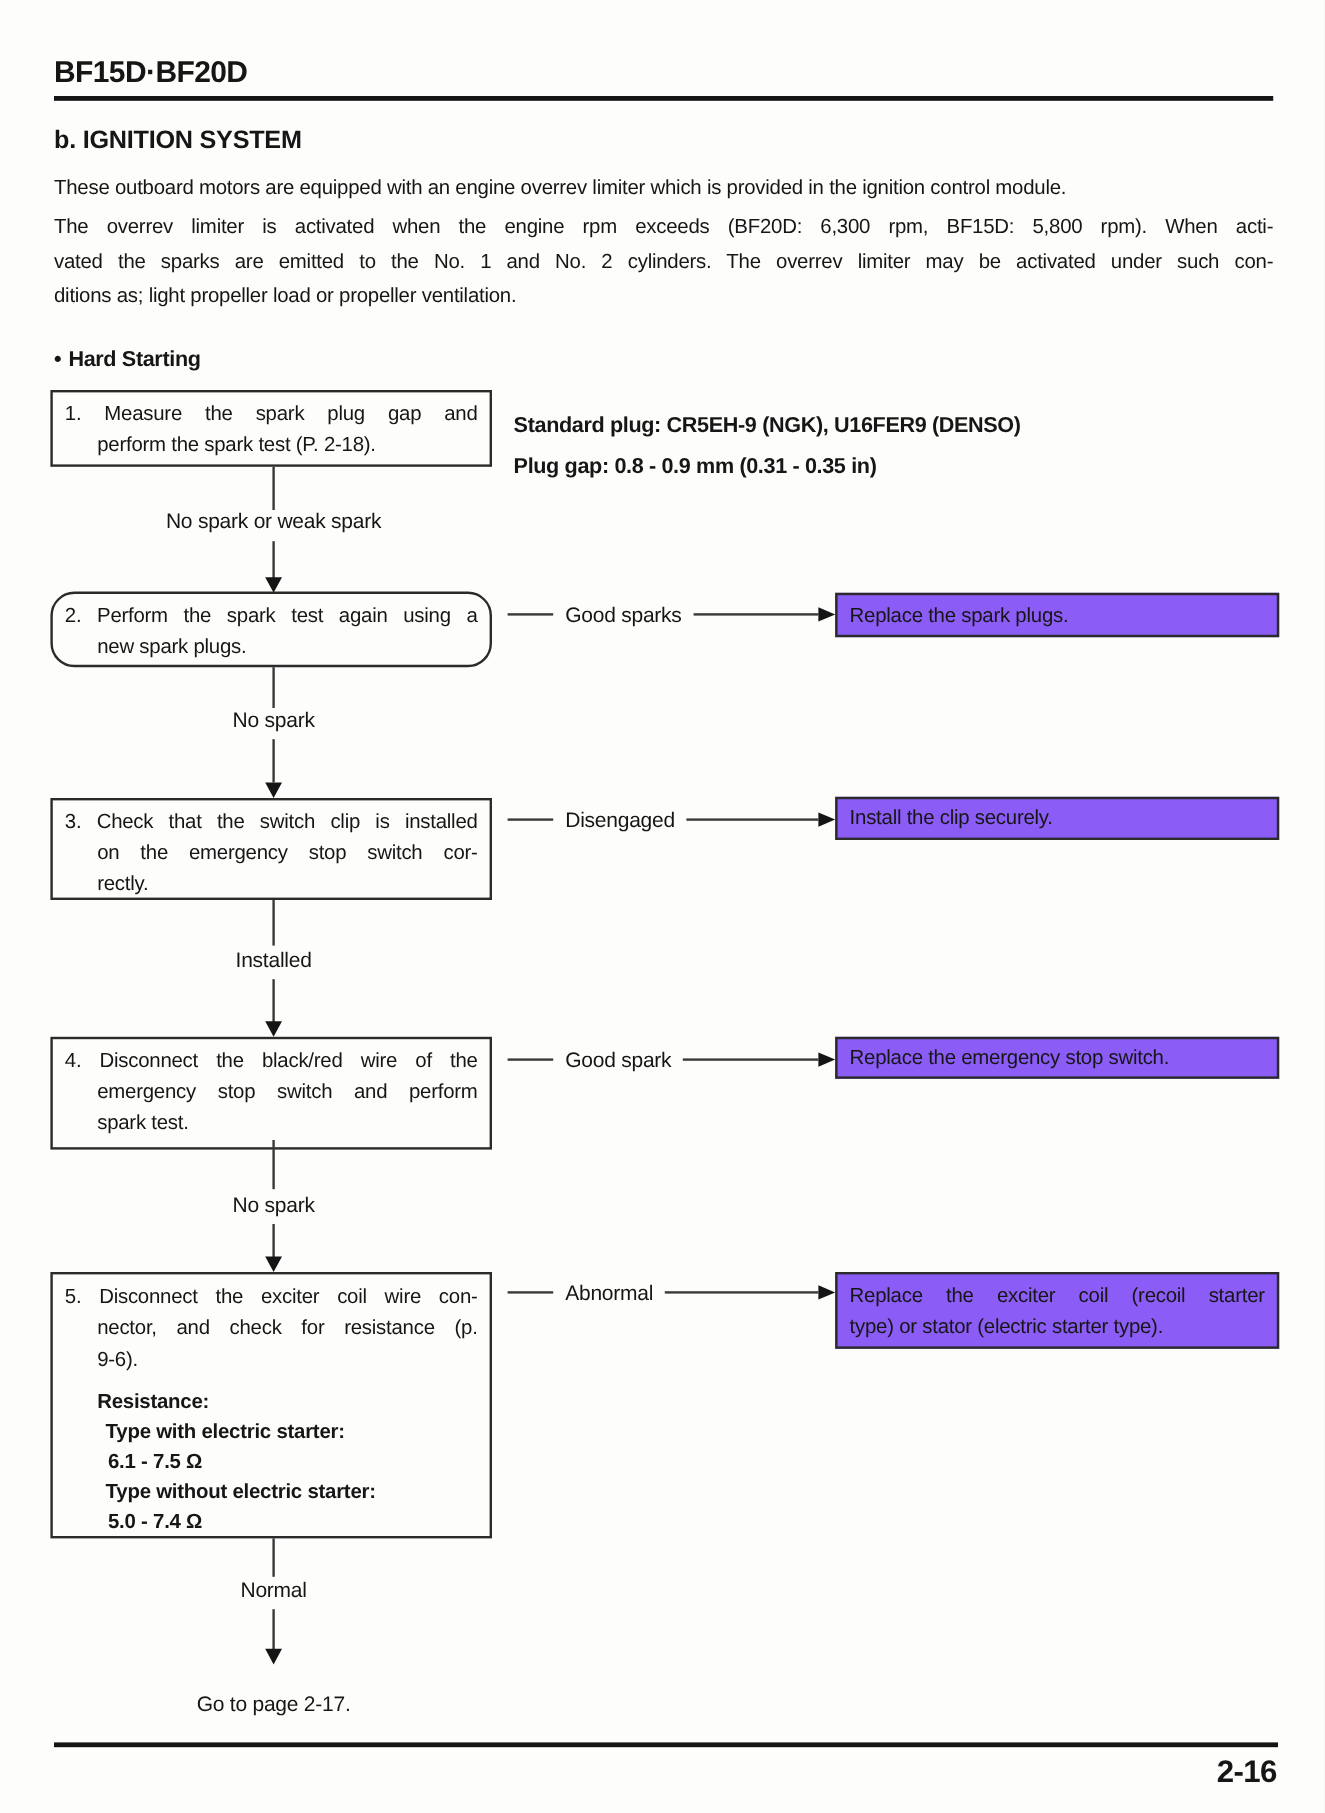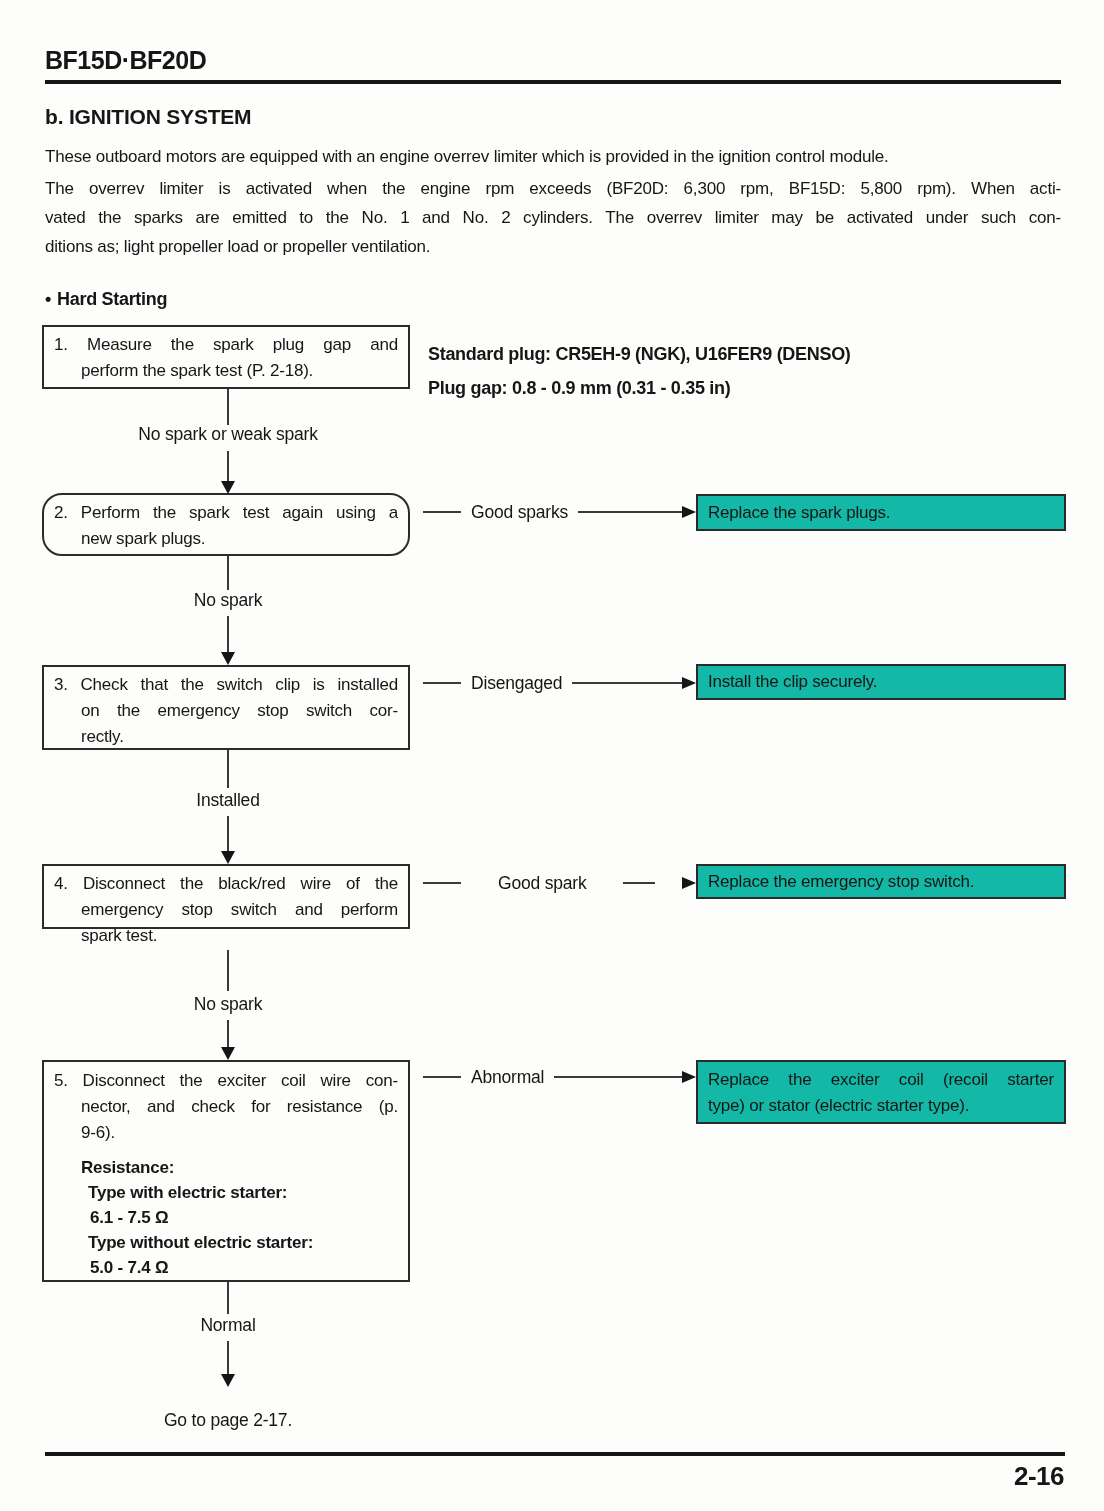--- a/index.html
+++ b/index.html
@@ -30,21 +30,21 @@
   .fbox .ln { white-space:nowrap; }
   .fbox .j { white-space:normal; text-align:justify; text-align-last:justify; }
   .ind { padding-left:27px; }
   .res-block { margin-top:9px; font-weight:bold; line-height:25px; }
   .r1 { padding-left:27px; }
   .r2 { padding-left:34px; }
   .r3 { padding-left:36px; }
 
   
   .rbox {
-    left:696px; width:370px; border:2px solid #2b2b2b; background:#14b8a6;
+    left:696px; width:370px; border:2px solid #2b2b2b; background:#8b5cf6;
     font-size:17px;
   }
   .rbox.one { display:flex; align-items:center; padding-left:10px; }
   .rbox.two { padding:5px 10px 0 10px; line-height:26px; }
 
   
   .spec { left:428px; font-size:18px; font-weight:bold; letter-spacing:-0.3px; }
 
   
   .vline { left:227px; width:2px; background:#3a3a3a; }
@@ -135,26 +135,26 @@
   </div>
   <div class="abs rbox one" style="top:664px;height:36px;">
     <span>Install the clip securely.</span>
   </div>
 
   <div class="abs vline" style="top:750px;height:38px;"></div>
   <div class="abs vlabel" style="top:790px;">Installed</div>
   <div class="abs vline" style="top:816px;height:36px;"></div>
   <div class="abs varrow" style="top:851px;"></div>
 
-  <div class="abs fbox" style="top:864px;height:65px;">
+  <div class="abs fbox" style="top:864px;height:94px;">
     <div class="ln j">4. Disconnect the black/red wire of the</div>
     <div class="ln j ind">emergency stop switch and perform</div>
     <div class="ln ind">spark test.</div>
   </div>
-  <div class="abs hconn" style="top:871px;gap:27px;">
+  <div class="abs hconn" style="top:871px;">
     <div class="hseg lead"></div>
     <div class="hlabel">Good spark</div>
     <div class="hseg grow"></div>
     <div class="harrow"></div>
   </div>
   <div class="abs rbox one" style="top:864px;height:35px;">
     <span>Replace the emergency stop switch.</span>
   </div>
 
   <div class="abs vline" style="top:950px;height:41px;"></div>

